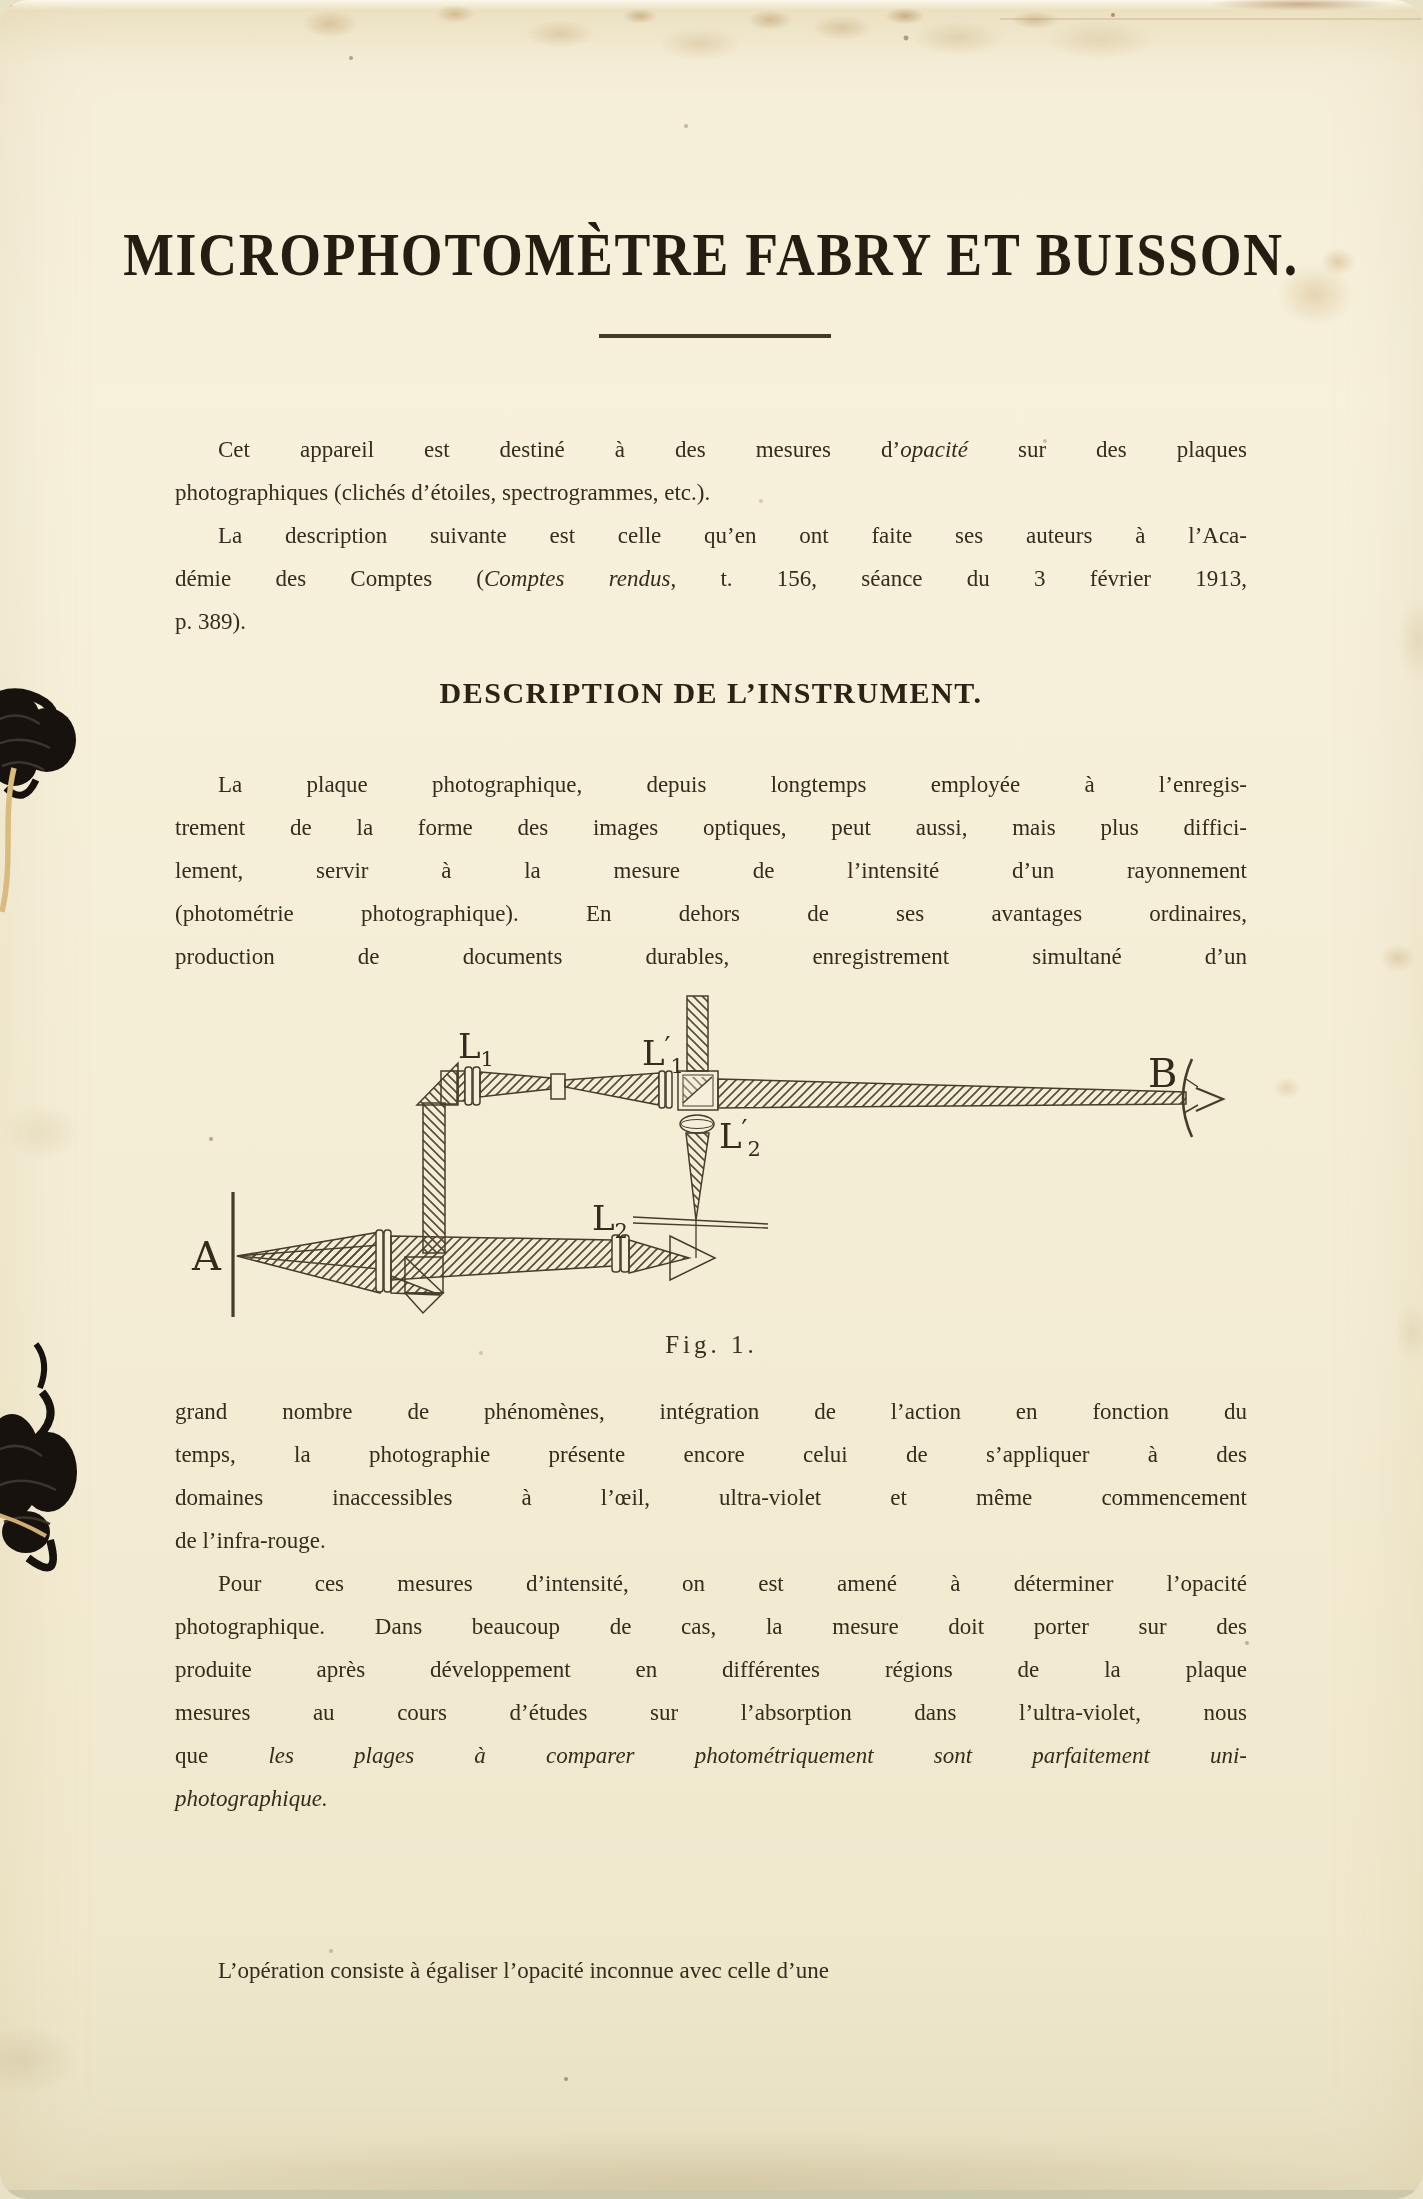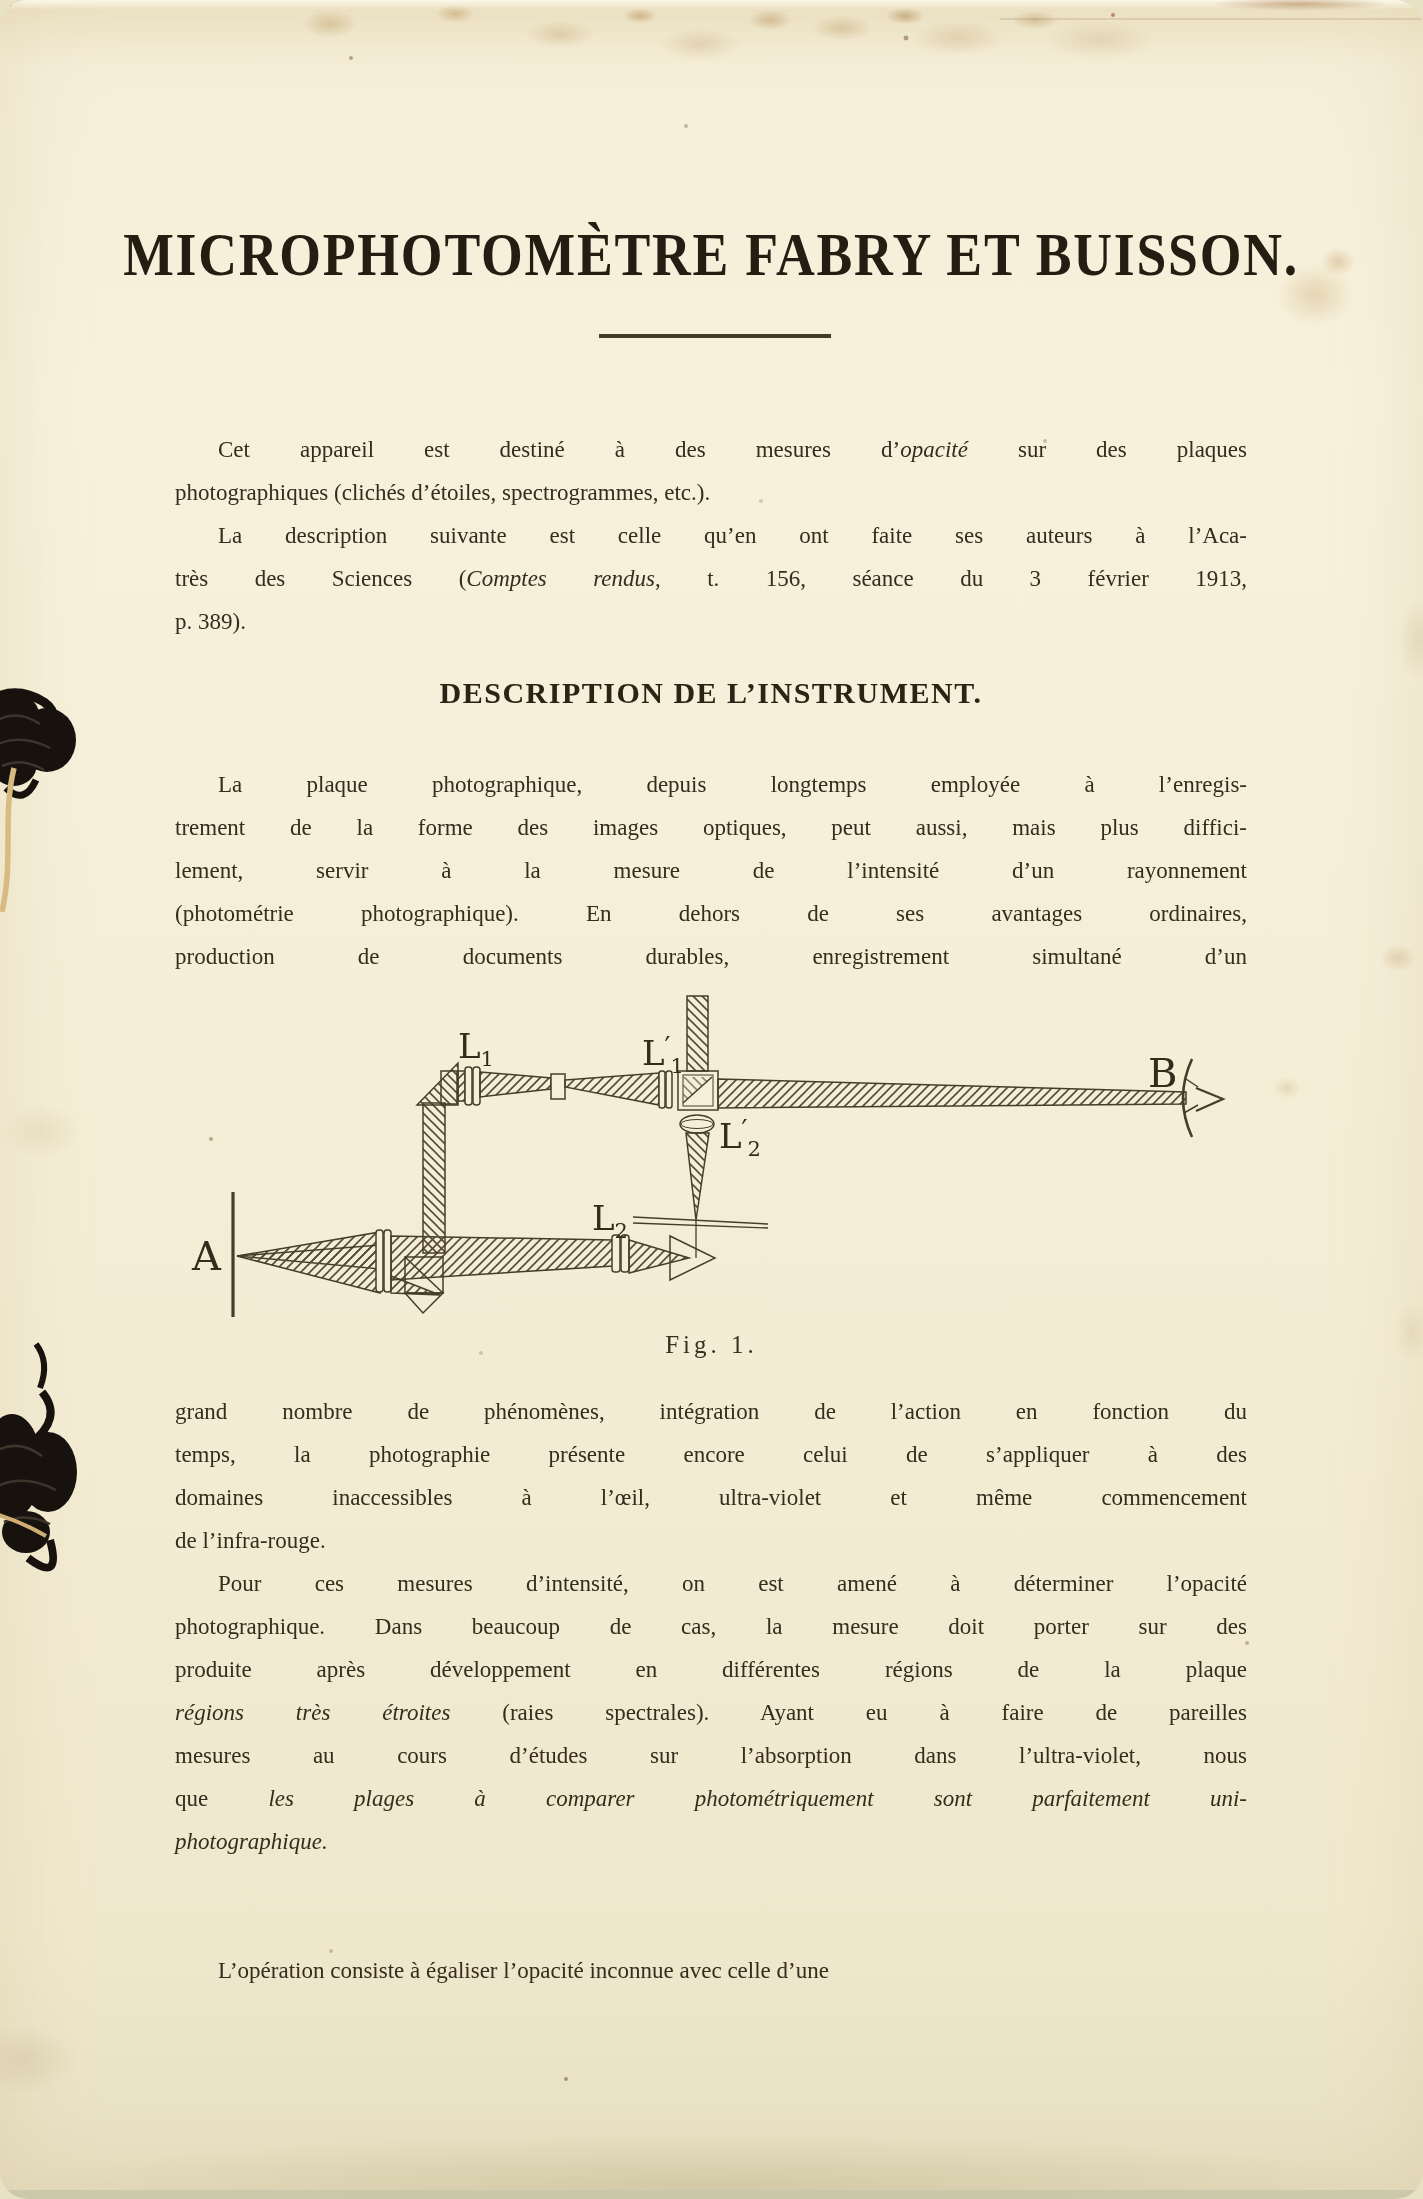--- a/index.html
+++ b/index.html
@@ -108,21 +108,21 @@
     <span class="title-inner">MICROPHOTOMÈTRE FABRY ET BUISSON.</span>
   </div>
   <div class="rule"></div>
 
   <div class="para" style="top:428px">
       <div class="tline ind"><span>Cet appareil est destiné à des mesures d’</span><span class="it">opacité</span><span> sur des plaques</span></div>
       <div class="tline last"><span>photographiques (clichés d’étoiles, spectrogrammes, etc.).</span></div>
     </div>
   <div class="para" style="top:514px">
       <div class="tline ind"><span>La description suivante est celle qu’en ont faite ses auteurs à l’Aca-</span></div>
-      <div class="tline"><span>très des Sciences (</span><span class="it">Comptes rendus</span><span>, t. 156, séance du 3 février 1913,</span></div>
+      <div class="tline"><span>démie des Comptes (</span><span class="it">Comptes rendus</span><span>, t. 156, séance du 3 février 1913,</span></div>
       <div class="tline last"><span>p. 389).</span></div>
     </div>
 
   <h2 class="heading">DESCRIPTION DE L’INSTRUMENT.</h2>
 
   <div class="para" style="top:763px">
       <div class="tline ind"><span>La plaque photographique, depuis longtemps employée à l’enregis-</span></div>
       <div class="tline"><span>trement de la forme des images optiques, peut aussi, mais plus diffici-</span></div>
       <div class="tline"><span>lement, servir à la mesure de l’intensité d’un rayonnement</span></div>
       <div class="tline"><span>(photométrie photographique). En dehors de ses avantages ordinaires,</span></div>
@@ -229,21 +229,20 @@
   <div class="para" style="top:1390px">
       <div class="tline"><span>grand nombre de phénomènes, intégration de l’action en fonction du</span></div>
       <div class="tline"><span>temps, la photographie présente encore celui de s’appliquer à des</span></div>
       <div class="tline"><span>domaines inaccessibles à l’œil, ultra-violet et même commencement</span></div>
       <div class="tline last"><span>de l’infra-rouge.</span></div>
     </div>
   <div class="para" style="top:1562px">
       <div class="tline ind"><span>Pour ces mesures d’intensité, on est amené à déterminer l’opacité</span></div>
       <div class="tline"><span>photographique. Dans beaucoup de cas, la mesure doit porter sur des</span></div>
       <div class="tline"><span>produite après développement en différentes régions de la plaque</span></div>
-      <div class="tline"><span class="it">régions très étroites</span><span> (raies spectrales). Ayant eu à faire de pareilles</span></div>
       <div class="tline"><span>mesures au cours d’études sur l’absorption dans l’ultra-violet, nous</span></div>
       <div class="tline"><span>que </span><span class="it">les plages à comparer photométriquement sont parfaitement uni-</span></div>
       <div class="tline last"><span class="it">photographique.</span></div>
     </div>
   <div class="para" style="top:1949px">
       <div class="tline last ind"><span>L’opération consiste à égaliser l’opacité inconnue avec celle d’une</span></div>
     </div>
 
   <div class="edge-bottom"></div>
 </div>

